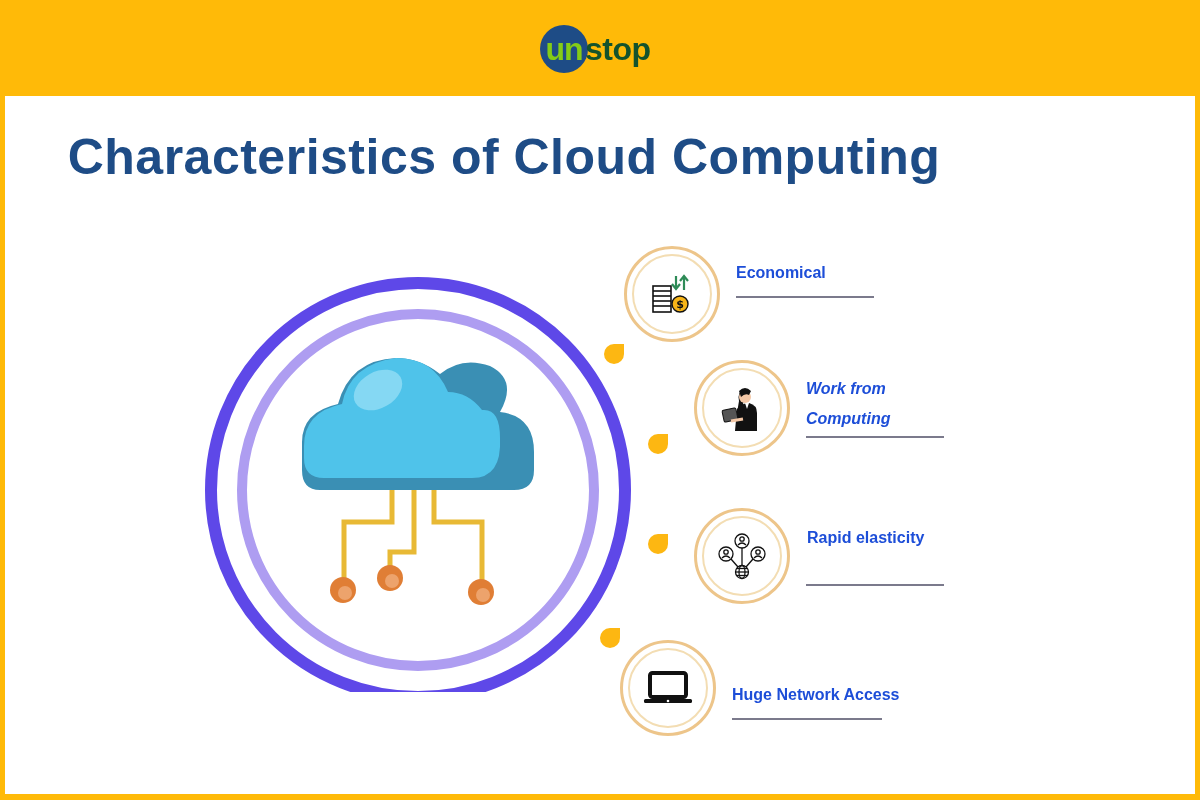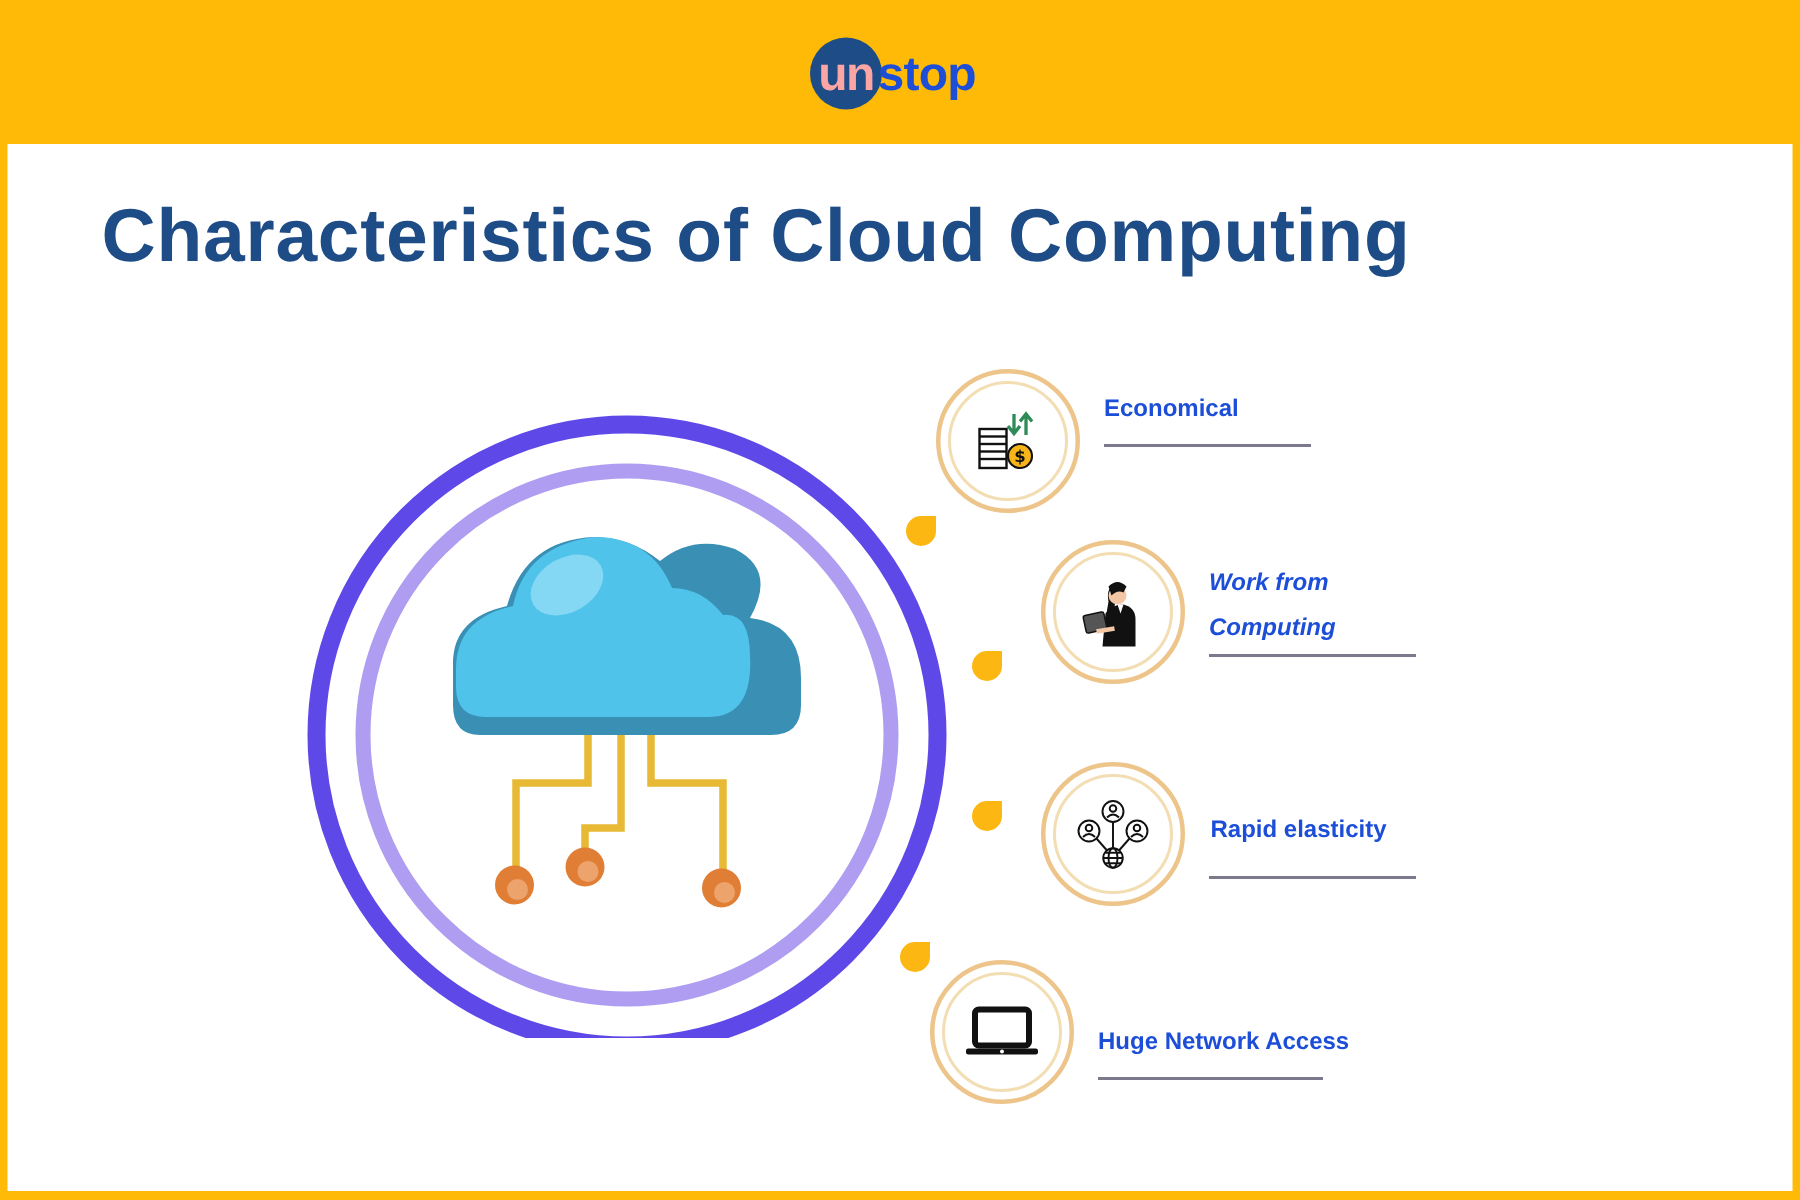--- a/index.html
+++ b/index.html
@@ -6,24 +6,24 @@
   body {
     width: 1200px; height: 800px; position: relative; overflow: hidden;
     background: #FFBA08;
     font-family: "Liberation Sans", "DejaVu Sans", sans-serif;
   }
   .header { position: absolute; left: 0; top: 0; width: 1200px; height: 96px; background: #FFBA08; }
   .logo { position: absolute; left: 540px; top: 24px; height: 50px; display: flex; align-items: center; }
   .logo-circle {
     width: 48px; height: 48px; border-radius: 50%; background: #1E4C86;
     display: flex; align-items: center; justify-content: center;
-    color: #fca5a5; font-weight: 700; font-size: 32px; letter-spacing: -1px;
+    color: #84cc16; font-weight: 700; font-size: 32px; letter-spacing: -1px;
     line-height: 1;
   }
-  .logo-rest { color: #1d4ed8; font-weight: 700; font-size: 32px; margin-left: -3px; letter-spacing: -0.5px; }
+  .logo-rest { color: #14532d; font-weight: 700; font-size: 32px; margin-left: -3px; letter-spacing: -0.5px; }
   .panel {
     position: absolute; left: 5px; top: 96px; width: 1190px; height: 698px;
     background: #ffffff;
   }
   .title {
     position: absolute; left: 0; top: 128px; width: 1008px; text-align: center;
     color: #1E4C86; font-weight: 700; font-size: 50px; letter-spacing: 0.5px;
   }
   .hub { position: absolute; left: 200px; top: 272px; width: 440px; height: 420px; }
   .item-ring {
@@ -136,21 +136,21 @@
       <line x1="15" y1="27" x2="22" y2="35"></line>
       <line x1="37" y1="27" x2="30" y2="35"></line>
       <circle cx="26" cy="40" r="6.5"></circle>
       <ellipse cx="26" cy="40" rx="3" ry="6.5"></ellipse>
       <line x1="19.5" y1="40" x2="32.5" y2="40"></line>
       <line x1="21" y1="36.5" x2="31" y2="36.5"></line>
         <line x1="21" y1="43.5" x2="31" y2="43.5"></line>
     </g>
   </svg>
 </div>
-<div class="item-label" style="left:807px; top:523px;margin-top:16px;">
+<div class="item-label" style="left:807px; top:523px;">
   <div>Rapid elasticity</div>
 </div>
 <div class="item-line" style="left:806px; top:584px; width:138px;"></div>
 
 <div class="item-ring" style="left:620px; top:640px;">
   <svg width="50" height="36" viewBox="0 0 50 36" style="position:relative;z-index:1">
     <rect x="7" y="3" width="36" height="24" rx="2.5" fill="none" stroke="#111" stroke-width="4"></rect>
     <rect x="1" y="29" width="48" height="4" rx="1.5" fill="#111"></rect>
     <circle cx="25" cy="31" r="1.3" fill="#fff"></circle>
   </svg>

